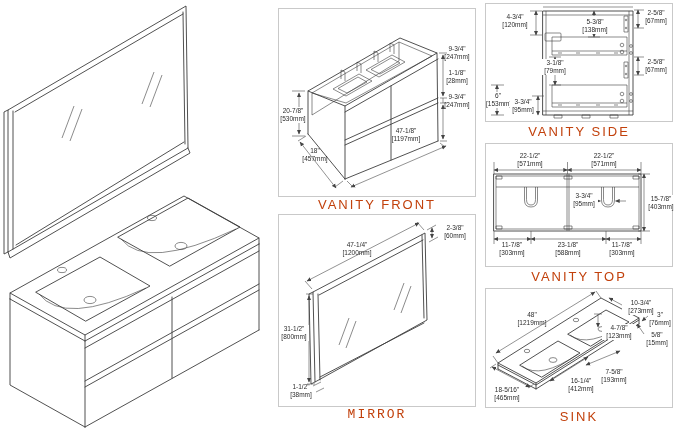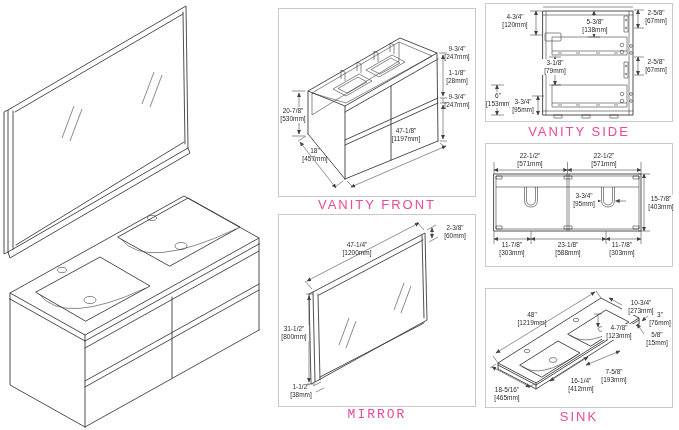--- a/index.html
+++ b/index.html
@@ -1,21 +1,21 @@
 <!DOCTYPE html>
 <html><head>
 <meta charset="utf-8">
 <style>
   html,body{margin:0;padding:0;background:#fff;}
   #stage{position:relative;width:679px;height:430px;background:#fff;overflow:hidden;
          font-family:"Liberation Sans",sans-serif;color:#2b2b2b;}
   .panel{position:absolute;border:1px solid #c9c9c9;background:#fff;box-sizing:border-box;}
   .panel svg{position:absolute;left:0;top:0;}
   .ptitle{position:absolute;text-align:center;font-size:13px;letter-spacing:2px;
-          color:#ec4899;font-weight:400;}
+          color:#c2410c;font-weight:400;}
   .dim{position:absolute;font-size:6.5px;line-height:8px;text-align:center;
        color:#2b2b2b;white-space:nowrap;}
   .dim span{display:block;}
   .bg{background:#fff;}
   .ln{stroke:#3d3d3d;fill:none;stroke-width:0.9;stroke-linejoin:round;stroke-linecap:round;}
   .lt{stroke:#3d3d3d;fill:none;stroke-width:0.6;stroke-linejoin:round;}
   .wf{fill:#ffffff;stroke:#3d3d3d;stroke-width:0.9;stroke-linejoin:round;}
   .dm{stroke:#4a4a4a;fill:none;stroke-width:0.6;}
 </style>
 </head>
@@ -296,20 +296,21 @@
     </div>
     <div class="dim" style="left:60px;top:97px;width:44px;">
       <span>23-1/8"</span>
         <span>[588mm]</span>
     </div>
     <div class="dim" style="left:115px;top:97px;width:42px;">
       <span>11-7/8"</span>
         <span>[303mm]</span>
     </div>
   </div>
+  <div class="ptitle" style="left:485px;top:269px;width:188px;">VANITY TOP</div>
 
   <div class="panel" style="left:485px;top:288px;width:188px;height:120px;">
     <svg width="186" height="118" viewBox="0 0 186 118">
       <defs>
         <marker id="arrK" markerWidth="5" markerHeight="5" refX="4.2" refY="2.5" orient="auto-start-reverse" markerUnits="userSpaceOnUse">
           <path d="M0,0.4 L4.6,2.5 L0,4.6 Z" fill="#444"></path>
         </marker>
       </defs>
 
       <path class="wf" d="M12,74 L115,9 L153,29 L50,94 Z"></path>

